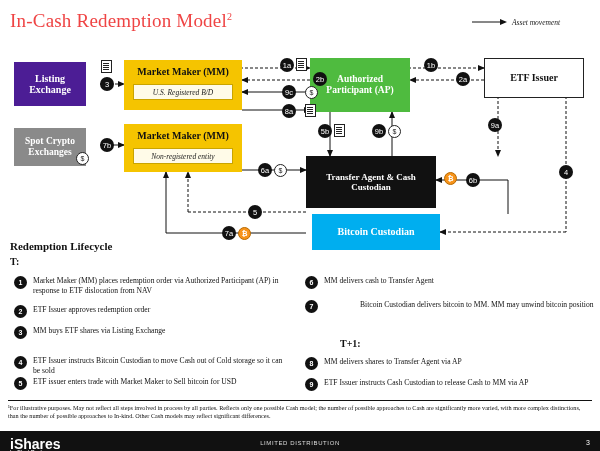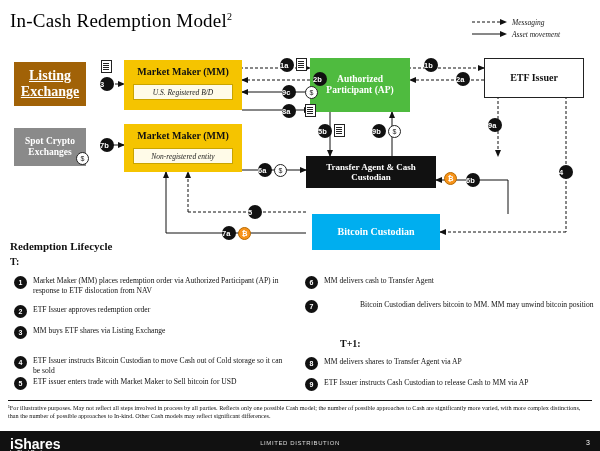--- a/index.html
+++ b/index.html
@@ -8,42 +8,42 @@
     background:#ffffff;
     font-family:"Liberation Serif", serif;
     position:relative;
     overflow:hidden;
   }
   .slide { position:absolute; inset:0; }
 
   
   .title {
     position:absolute; left:10px; top:10px;
-    font-size:19px; letter-spacing:0.2px; color:#000000;
+    font-size:19px; letter-spacing:0.2px; color:#ef4444;
     font-family:"Liberation Serif", serif;
   }
   .title sup { font-size:10px; }
 
   
   .legend { position:absolute; right:8px; top:16px; width:120px; font-size:7.5px; color:#222; font-style:italic;}
   .legend-row { display:flex; align-items:center; height:12px; }
   .legend-row svg { margin-right:4px; }
 
   
   .box {
     position:absolute;
     box-sizing:border-box;
     display:flex; align-items:center; justify-content:center;
     text-align:center;
     font-family:"Liberation Serif", serif;
     font-weight:bold;
     color:#111;
     line-height:1.15;
   }
-  .box.purple { background:#a16207; color:#fff; font-size:14px;text-decoration:underline; }
+  .box.purple { background:#4c1d95; color:#fff; font-size:10px; }
   .box.grey   { background:#8a8a8a; color:#fff; font-size:9.5px; }
   .box.yellow { background:#f5c400; color:#111; font-size:10px; }
   .box.green  { background:#4fbb3f; color:#fff; font-size:9.5px; }
   .box.white  { background:#ffffff; border:1px solid #222; color:#111; font-size:10px; }
   .box.black  { background:#111111; color:#fff; font-size:9px; }
   .box.cyan   { background:#00aeef; color:#fff; font-size:10px; }
 
   .inner-label {
     position:absolute;
     box-sizing:border-box;
@@ -55,22 +55,22 @@
     display:flex; align-items:center; justify-content:center;
     color:#222;
     font-family:"Liberation Serif", serif;
   }
 
   
   .num {
     position:absolute;
     width:14px; height:14px; border-radius:50%;
     background:#111; color:#fff;
-    font-size:7.5px; font-weight:bold;
-    display:flex; align-items:center; 
+    font-size:7.5px; font-weight:normal;
+    display:flex; align-items:center; justify-content:center;
     font-family:"Liberation Sans", sans-serif;
     z-index:6;
   }
 
   
   .glyph {
     position:absolute;
     display:flex; align-items:center; justify-content:center;
     z-index:6;
   }
@@ -137,27 +137,20 @@
 </head>
 <body>
 
 <div class="slide">
 
   <div class="title">
     <span>In-Cash Redemption Model</span><sup>2</sup>
   </div>
 
   <div class="legend">
-    <div class="legend-row">
-      <svg width="36" height="8">
-        <line x1="0" y1="4" x2="28" y2="4" stroke="#111" stroke-width="1" stroke-dasharray="3,2"></line>
-        <polygon points="28,1 35,4 28,7" fill="#111"></polygon>
-      </svg>
-      <span>Messaging</span>
-    </div>
     <div class="legend-row">
       <svg width="36" height="8">
         <line x1="0" y1="4" x2="28" y2="4" stroke="#111" stroke-width="1"></line>
         <polygon points="28,1 35,4 28,7" fill="#111"></polygon>
       </svg>
       <span>Asset movement</span>
     </div>
   </div>
 
   <svg class="arrows">
@@ -228,21 +221,21 @@
   </div>
 
   <div class="box green" style="left:310px; top:58px; width:100px; height:54px; padding:0 6px;">
     <span>Authorized Participant (AP)</span>
   </div>
 
   <div class="box white" style="left:484px; top:58px; width:100px; height:40px;">
     <span>ETF Issuer</span>
   </div>
 
-  <div class="box black" style="left:306px; top:156px; width:130px; height:32px; padding:0 16px;">
+  <div class="box black" style="left:306px; top:156px; width:130px; height:52px; padding:0 16px;">
     <span>Transfer Agent &amp; Cash Custodian</span>
   </div>
 
   <div class="box cyan" style="left:312px; top:214px; width:128px; height:36px;">
     <span>Bitcoin Custodian</span>
   </div>
 
   <div class="num" style="left:100px; top:77px;">
     <span>3</span>
     </div>

